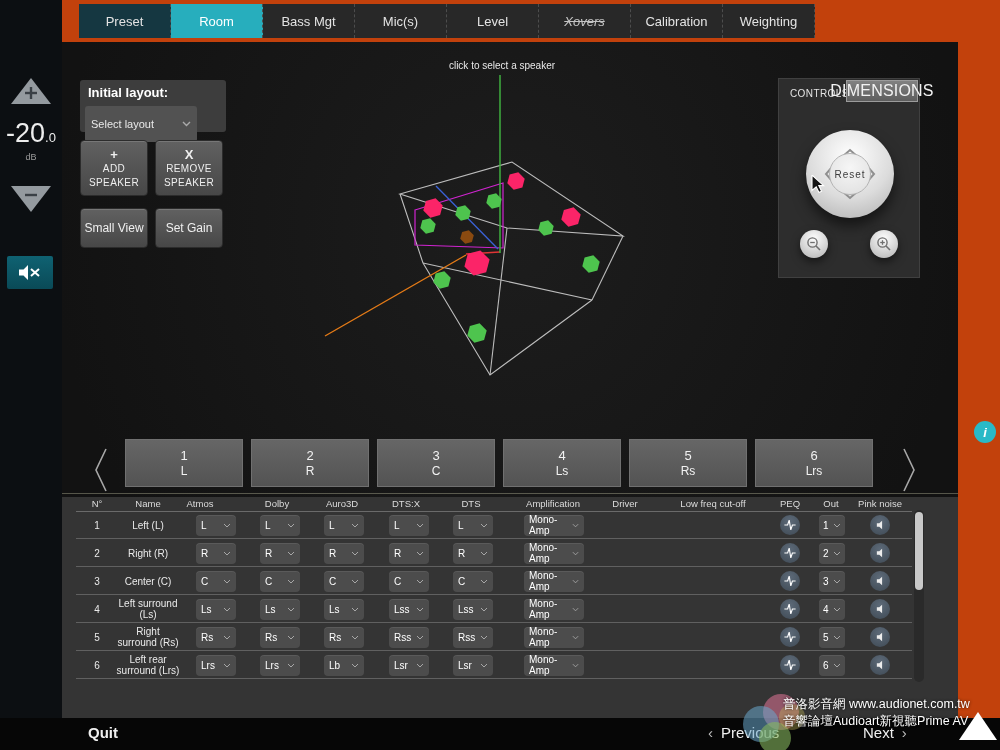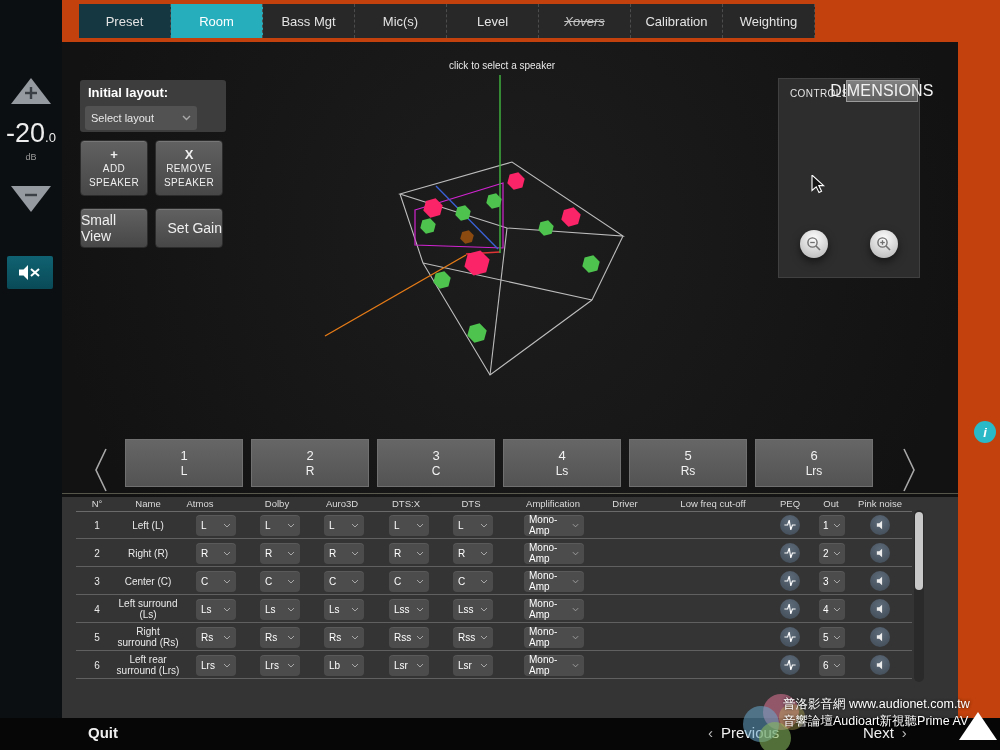--- a/index.html
+++ b/index.html
@@ -25,27 +25,27 @@
             background:linear-gradient(#0f6272,#0a4a57);display:flex;align-items:center;justify-content:center;}
 
   
   .main{position:absolute;left:62px;top:42px;width:896px;height:676px;
         background:radial-gradient(ellipse at 50% 28%, #1d1d1d 0%, #121212 72%);}
   .hint{position:absolute;left:340px;top:18px;width:200px;text-align:center;color:#e8e8e8;font-size:10px;}
 
   .layout-panel{position:absolute;left:18px;top:38px;width:146px;height:52px;background:#3d3d3d;border-radius:3px;}
   .layout-title{position:absolute;left:8px;top:5px;color:#fff;font-size:13px;font-weight:bold;}
   .layout-select{position:absolute;left:5px;top:26px;width:112px;height:21px;background:#525252;border-radius:3px;
-                 color:#e9e9e9;font-size:11px;display:flex;align-items:center;padding:12px 6px;justify-content:space-between;}
+                 color:#e9e9e9;font-size:11px;display:flex;align-items:center;padding:18px 6px;justify-content:space-between;}
   .gbtn{position:absolute;background:linear-gradient(#616161,#474747);border:1px solid #2c2c2c;border-radius:4px;
         box-shadow:inset 0 1px 0 rgba(255,255,255,.14);color:#efefef;display:flex;flex-direction:column;
         align-items:center;justify-content:center;cursor:pointer;}
   .gbtn .sym{font-size:13px;font-weight:bold;line-height:15px;}
   .gbtn .ln{font-size:10px;line-height:14px;letter-spacing:.4px;}
-  .gbtn.single{font-size:14px;align-items:flex-end;}
+  .gbtn.single{font-size:12px;}
 
   .scene-svg{position:absolute;left:240px;top:10px;width:400px;height:360px;}
 
   
   .cpanel{position:absolute;left:716px;top:36px;width:142px;height:200px;background:#2d2d2d;border:1px solid #404040;}
   .cpanel-tab-controls{position:absolute;left:11px;top:9px;color:#e4e4e4;font-size:10px;letter-spacing:.4px;}
   .cpanel-tab-dimensions{position:absolute;right:1px;top:1px;width:72px;height:22px;
       background:linear-gradient(#818181,#5e5e5e);border:1px solid #9b9b9b;color:#f2f2f2;font-size:16px;
       display:flex;align-items:center;justify-content:center;letter-spacing:.2px;}
   .dial{position:absolute;left:27px;top:51px;width:88px;height:88px;border-radius:50%;
@@ -234,20 +234,33 @@
           <polygon points="599.7,261.7 597.4,270.4 588.7,272.7 582.3,266.3 584.6,257.6 593.3,255.3" fill="#4ec44e"></polygon>
           <polygon points="450.7,277.7 448.4,286.4 439.7,288.7 433.3,282.3 435.6,273.6 444.3,271.3" fill="#4ec44e"></polygon>
           <polygon points="486.7,330.4 484.1,340.1 474.4,342.7 467.3,335.6 469.9,325.9 479.6,323.3" fill="#4ec44e"></polygon>
           <polygon points="473.8,235.2 471.9,241.9 465.2,243.8 460.2,238.8 462.1,232.1 468.8,230.2" fill="#8a4a10"></polygon>
         </g>
     </svg>
 
     <div class="cpanel">
       <div class="cpanel-tab-controls">CONTROLS</div>
       <div class="cpanel-tab-dimensions">DIMENSIONS</div>
+      <div class="dial">
+        <svg class="dial-chevrons" width="88" height="88" viewBox="0 0 88 88">
+          <g stroke="#8f8f8f" stroke-width="2" fill="none">
+            <polyline points="36,27 44,20 52,27"></polyline>
+            <polyline points="36,61 44,68 52,61"></polyline>
+            <polyline points="27,36 20,44 27,52"></polyline>
+            <polyline points="61,36 68,44 61,52"></polyline>
+          </g>
+        </svg>
+        <div class="reset-btn">
+          <span>Reset</span>
+        </div>
+      </div>
       <svg class="cursor-svg" width="16" height="20" viewBox="0 0 16 20">
         <polygon points="1,0 1,15.5 5.2,11.8 8,17.6 10.6,16.2 7.8,10.6 12.6,10.6" fill="#141414" stroke="#fff" stroke-width="1.1"></polygon>
       </svg>
       <div class="zoom-btn" style="left:21px;top:151px;">
         <svg width="18" height="18" viewBox="0 0 18 18">
           <circle cx="7.5" cy="7.5" r="4.6" stroke="#6f6f6f" stroke-width="1.4" fill="none"></circle>
           <line x1="5.2" y1="7.5" x2="9.8" y2="7.5" stroke="#6f6f6f" stroke-width="1.3"></line>
           <line x1="11" y1="11" x2="15" y2="15" stroke="#6f6f6f" stroke-width="1.6"></line>
         </svg>
       </div>

